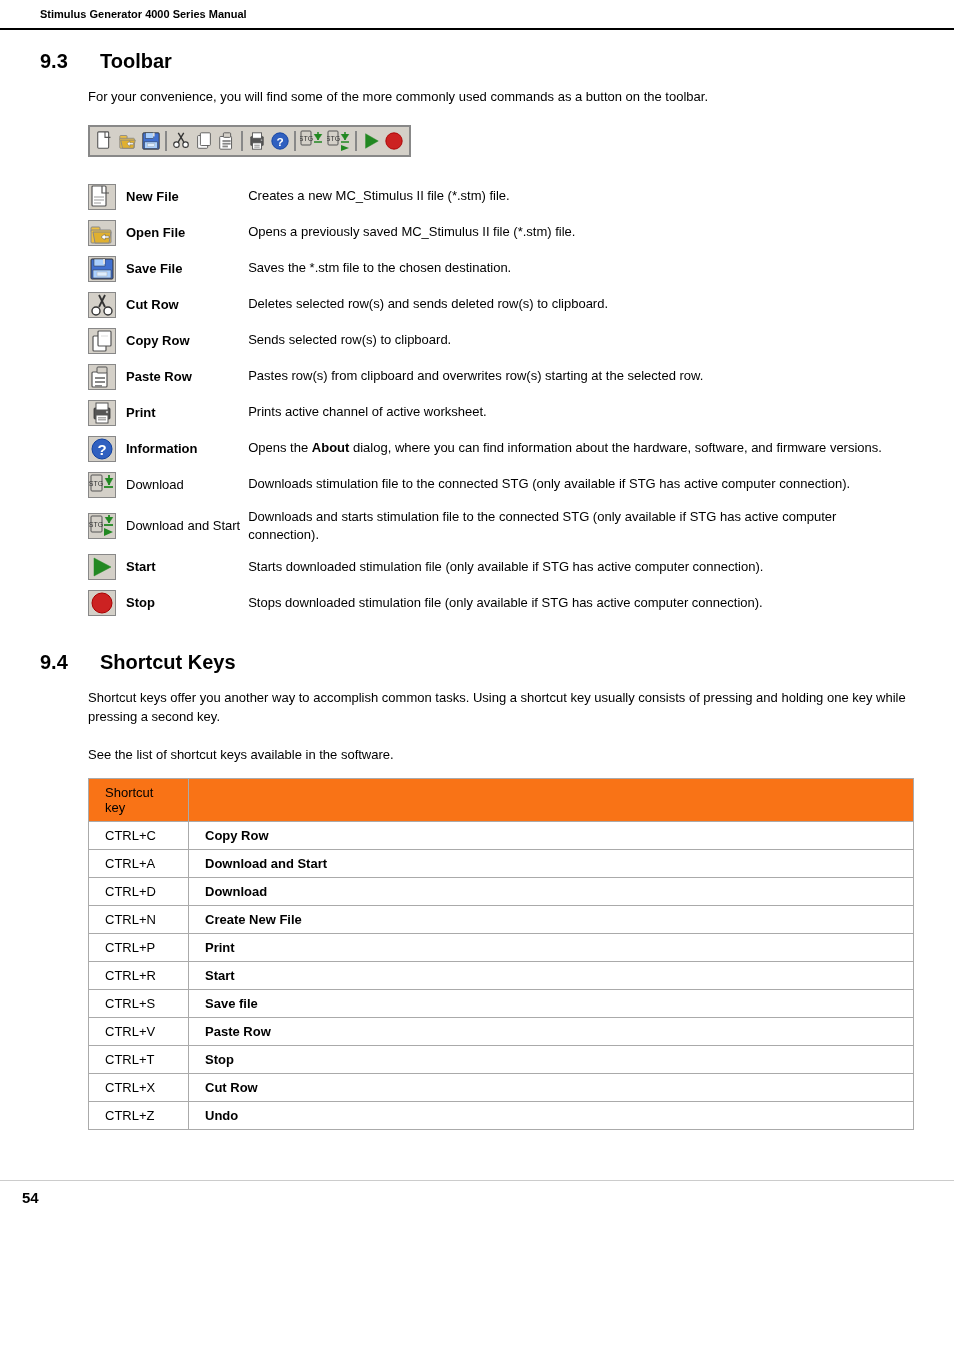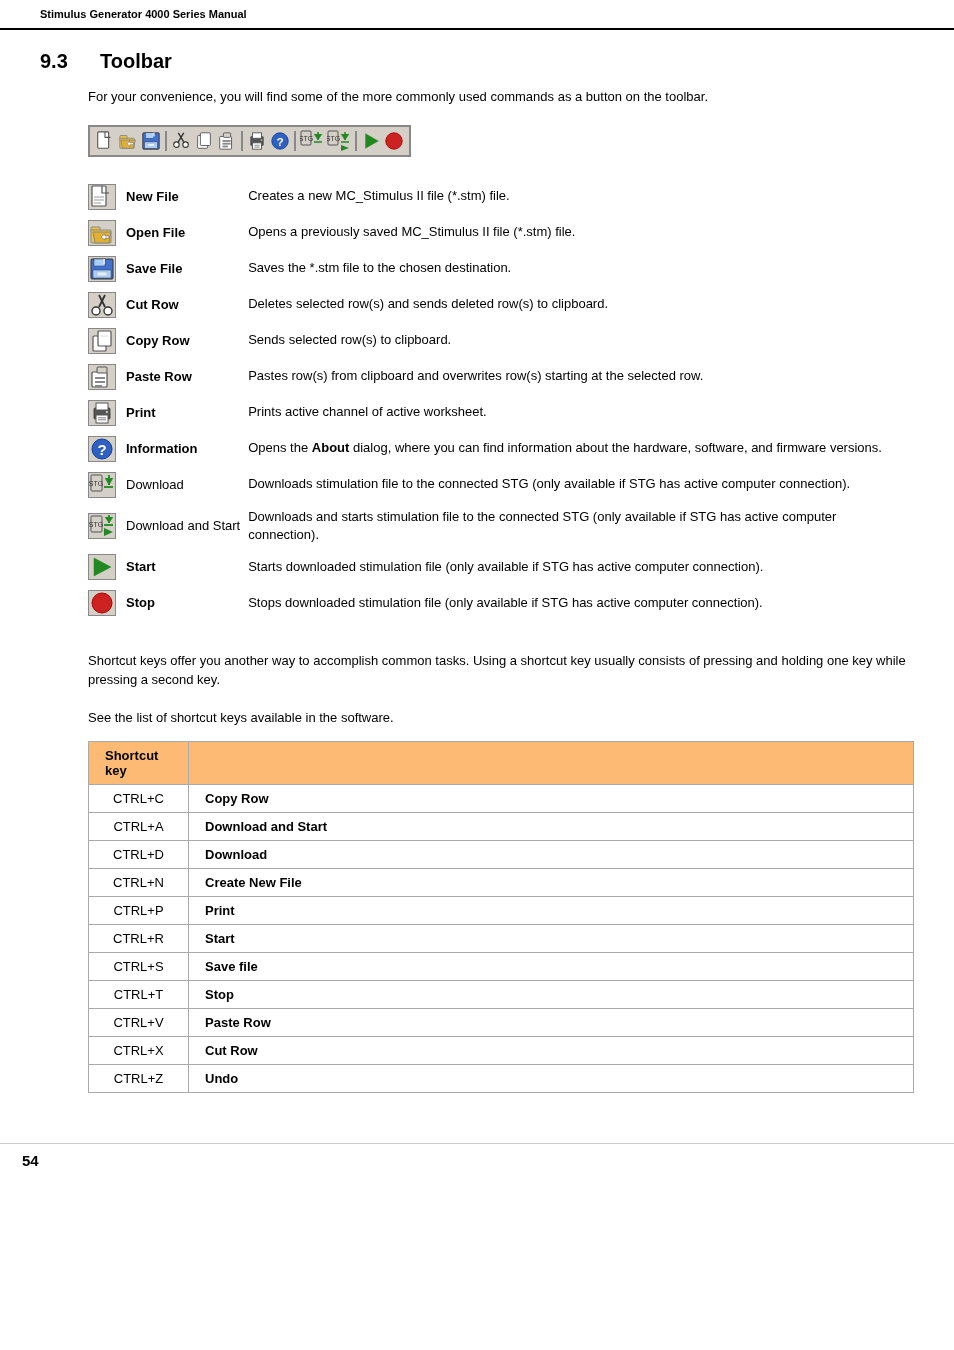--- a/index.html
+++ b/index.html
@@ -111,27 +111,26 @@
       border-collapse: collapse;
       width: calc(100% - 48px);
       border: 1px solid #aaa;
     }
     .shortcut-table th, .shortcut-table td {
       padding: 6px 16px;
       border: 1px solid #aaa;
       font-size: 13px;
     }
     .shortcut-table th {
-      font-weight: bold;
+      font-weight: normal;
       text-align: left;
-      background: #fdba74;
+      background: #f97316;
     }
     .shortcut-table td:first-child {
       width: 100px;
-      text-align: center;
     }
     .shortcut-table td:nth-child(2) {
       font-weight: bold;
     }
     .page-footer {
       margin-top: 20px;
       padding: 8px 22px;
       font-weight: bold;
       font-size: 15px;
       border-top: 1px solid #ccc;
@@ -435,20 +434,24 @@
                 <circle cx="13" cy="12" r="10" fill="#cc2222" stroke="#aa0000" stroke-width="1"></circle>
               </svg>
             </div>
           </td>
           <td>Stop</td>
           <td class="desc">Stops downloaded stimulation file (only available if STG has active computer connection).</td>
         </tr>
       </tbody>
   </table>
 
+  <div class="section-title section-gap">
+    <span class="section-num">9.4</span>
+    <span>Shortcut Keys</span>
+  </div>
 
   <p class="intro-text">Shortcut keys offer you another way to accomplish common tasks. Using a shortcut key usually consists of pressing and holding one key while pressing a second key.</p>
   <p class="intro-text" style="margin-top:10px; margin-bottom:14px;">See the list of shortcut keys available in the software.</p>
 
   <table class="shortcut-table">
     <thead>
       <tr>
         <th>Shortcut key</th>
         <th></th>
       </tr>
@@ -476,26 +479,26 @@
         </tr>
         <tr>
           <td>CTRL+R</td>
           <td>Start</td>
         </tr>
         <tr>
           <td>CTRL+S</td>
           <td>Save file</td>
         </tr>
         <tr>
+          <td>CTRL+V</td>
+          <td>Paste Row</td>
+        </tr>
+        <tr>
           <td>CTRL+T</td>
           <td>Stop</td>
-        </tr>
-        <tr>
-          <td>CTRL+V</td>
-          <td>Paste Row</td>
         </tr>
         <tr>
           <td>CTRL+X</td>
           <td>Cut Row</td>
         </tr>
         <tr>
           <td>CTRL+Z</td>
           <td>Undo</td>
         </tr>
       </tbody>

